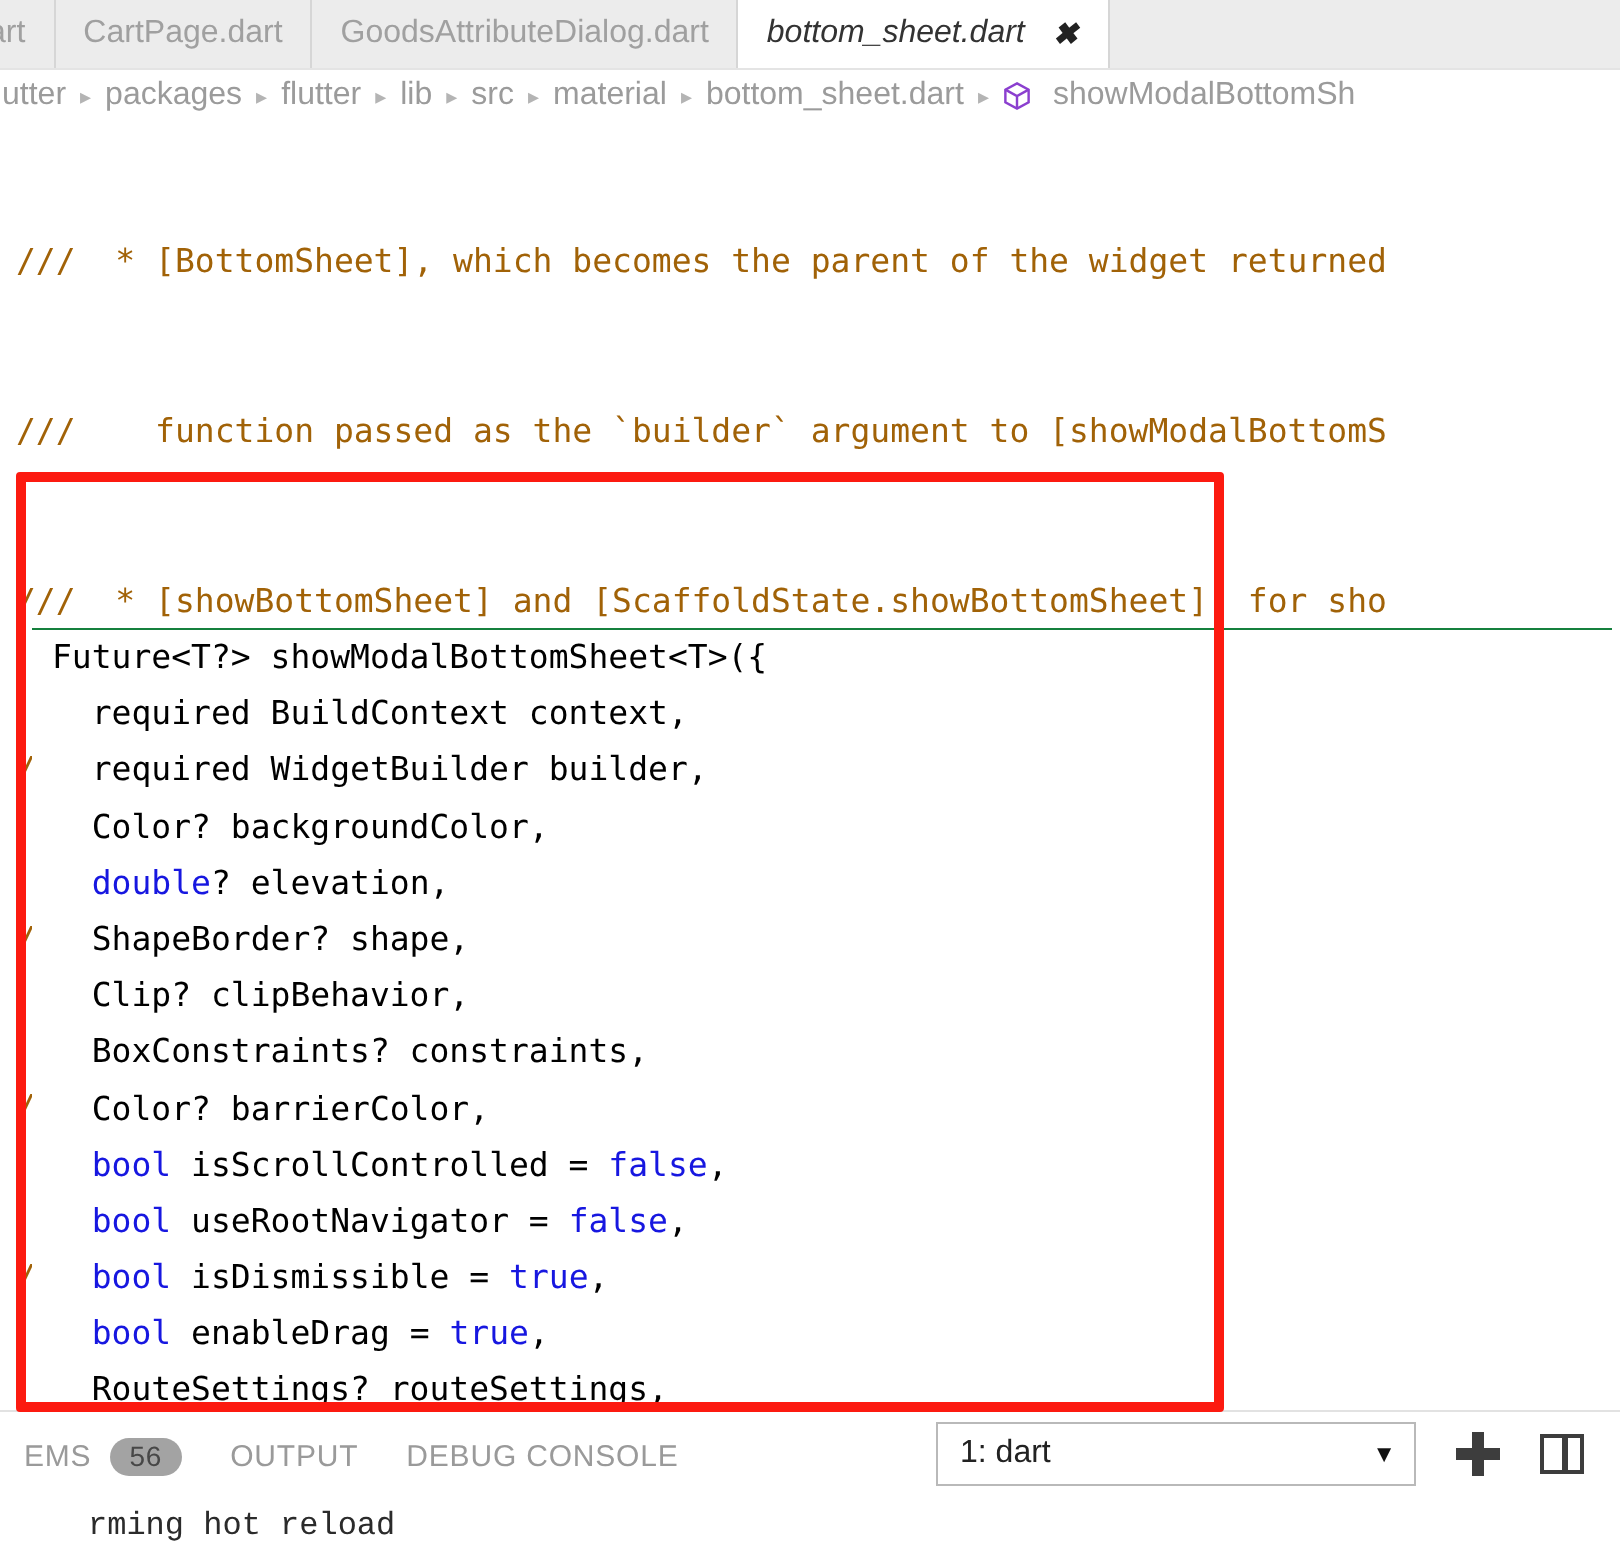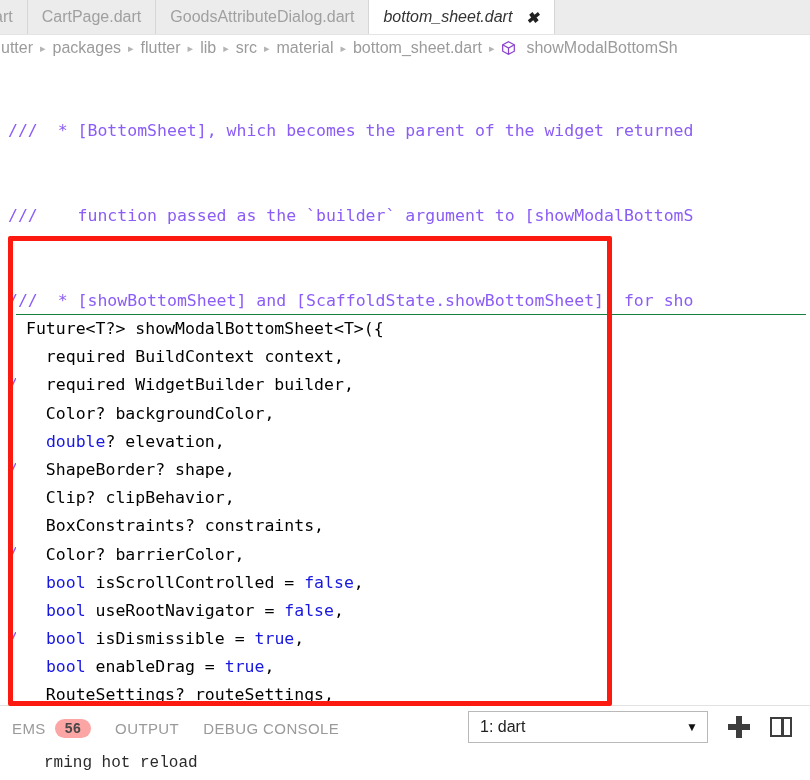--- a/index.html
+++ b/index.html
@@ -71,21 +71,21 @@
     position: relative;
     background: #ffffff;
     height: 655px;
     overflow: hidden;
     font-family: "DejaVu Sans Mono", monospace;
     font-size: 16.5px;
     line-height: 28.2px;
     white-space: pre;
   }
   .code-line { height: 28.2px; padding-left: 8px; color: #000; }
-  .cm { color: #8b5cf6; }
+  .cm { color: #a16207; }
   .kw { color: #1717e0; }
   .link-u { text-decoration: underline; text-decoration-color: #1a7f1a; }
 
   
   .codeblock {
     position: absolute;
     left: 16px; top: 253px;
     width: 790px;
     background: #ffffff;
     border-top: 1px solid #15803d;
@@ -133,27 +133,26 @@
   }
   .ptab.active { color: #3c3c3c; }
   .ptab.active::after {
     content: "";
     position: absolute;
     left: 10px; right: 10px; bottom: 9px;
     height: 1.5px; background: #b5b5b5;
   }
   .badge {
     margin-left: 9px;
-    background: #fca5a5;
+    background: #a3a3a3;
     color: #474747;
     border-radius: 11px;
     font-size: 14px;
     padding: 2px 10px 3px;
     line-height: 1;
-    font-weight: bold;
   }
   .panel-right {
     position: absolute; right: 0; top: 5px;
     display: flex; align-items: center; gap: 20px;
     padding-right: 18px;
   }
   .select {
     width: 240px; height: 32px;
     border: 1px solid #b9b9b9;
     background: #fff;

